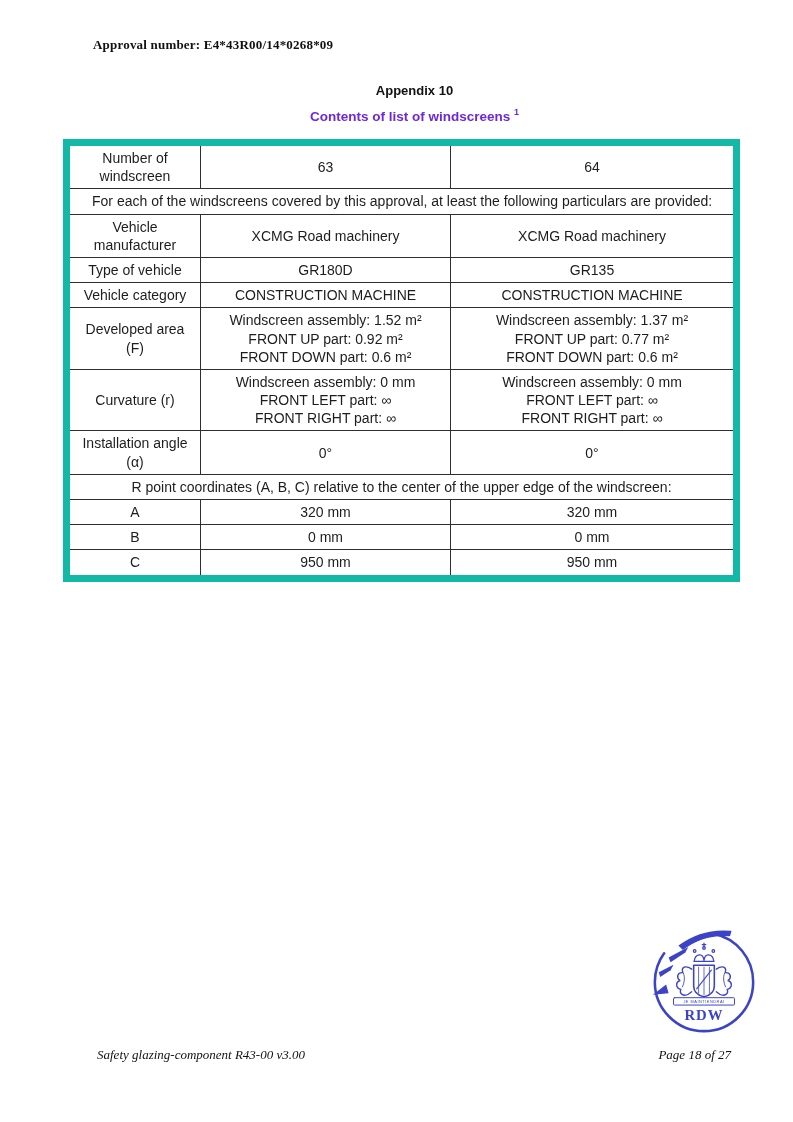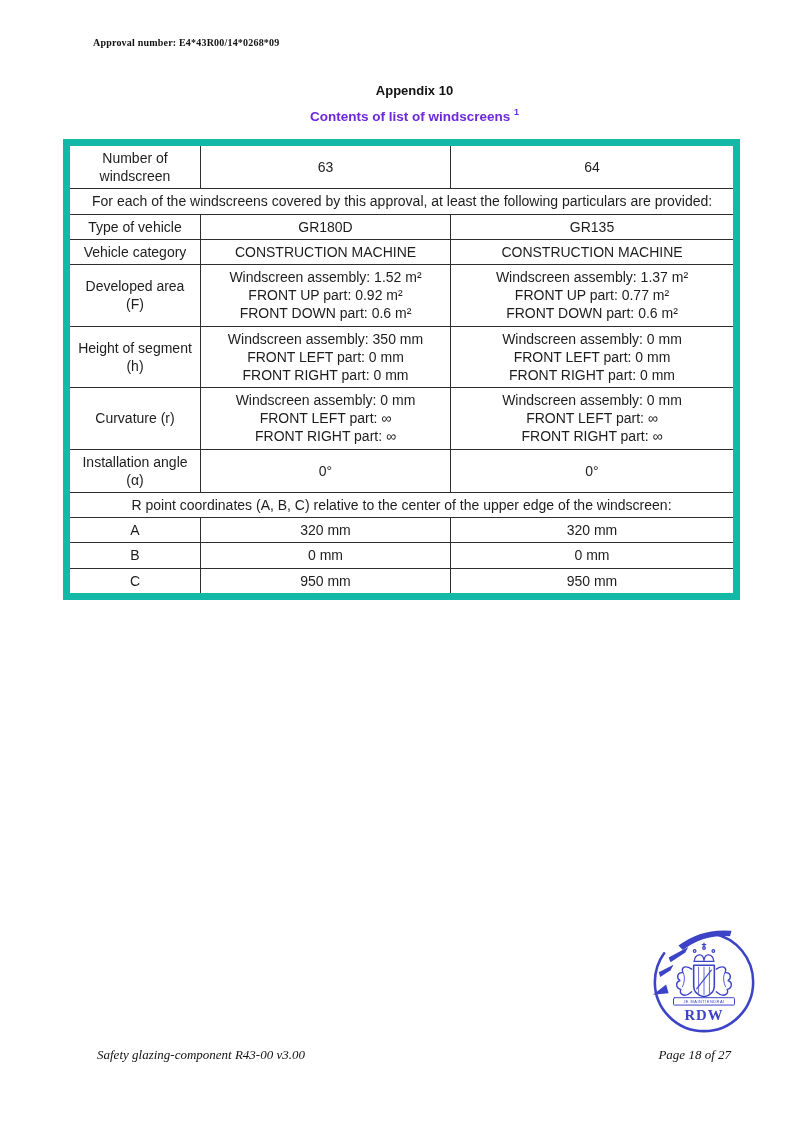--- a/index.html
+++ b/index.html
@@ -7,21 +7,21 @@
     width: 793px; height: 1122px;
     background: #ffffff;
     position: relative;
     font-family: "Liberation Sans", sans-serif;
     color: #1d1d1d;
     overflow: hidden;
   }
   .approval-line {
     position: absolute; left: 93px; top: 37px;
     font-family: "Liberation Serif", serif;
-    font-weight: bold; font-size: 10px; color: #111;
+    font-weight: bold; font-size: 13px; color: #111;
     letter-spacing: 0.2px;
     text-align: center;
   }
   .titles {
     position: absolute; top: 83px; left: 0; width: 100%;
     text-align: center;
     padding-left: 18px;
   }
   .appendix-title { font-weight: bold; font-size: 13px; color: #111; }
   .contents-title { font-weight: bold; font-size: 13.5px; color: #6d28d9; margin-top: 9px; }
@@ -86,49 +86,45 @@
     <tr>
       <td>Number of
 windscreen</td>
       <td>63</td>
       <td>64</td>
     </tr>
     <tr>
       <td colspan="3" class="note-left">For each of the windscreens covered by this approval, at least the following particulars are provided:</td>
     </tr>
     <tr>
+      <td>Vehicle
+manufacturer</td>
+      <td>XCMG Road machinery</td>
+      <td>XCMG Road machinery</td>
+    </tr>
+    <tr>
       <td>Type of vehicle</td>
       <td>GR180D</td>
       <td>GR135</td>
     </tr>
     <tr>
       <td>Vehicle category</td>
       <td>CONSTRUCTION MACHINE</td>
       <td>CONSTRUCTION MACHINE</td>
     </tr>
     <tr>
       <td>Developed area (F)</td>
       <td>Windscreen assembly: 1.52 m²
 FRONT UP part: 0.92 m²
 FRONT DOWN part: 0.6 m²</td>
       <td>Windscreen assembly: 1.37 m²
 FRONT UP part: 0.77 m²
 FRONT DOWN part: 0.6 m²</td>
     </tr>
     <tr>
-      <td>Height of segment
-(h)</td>
-      <td>Windscreen assembly: 350 mm
-FRONT LEFT part: 0 mm
-FRONT RIGHT part: 0 mm</td>
-      <td>Windscreen assembly: 0 mm
-FRONT LEFT part: 0 mm
-FRONT RIGHT part: 0 mm</td>
-    </tr>
-    <tr>
       <td>Curvature (r)</td>
       <td>Windscreen assembly: 0 mm
 FRONT LEFT part: ∞
 FRONT RIGHT part: ∞</td>
       <td>Windscreen assembly: 0 mm
 FRONT LEFT part: ∞
 FRONT RIGHT part: ∞</td>
     </tr>
     <tr>
       <td>Installation angle

